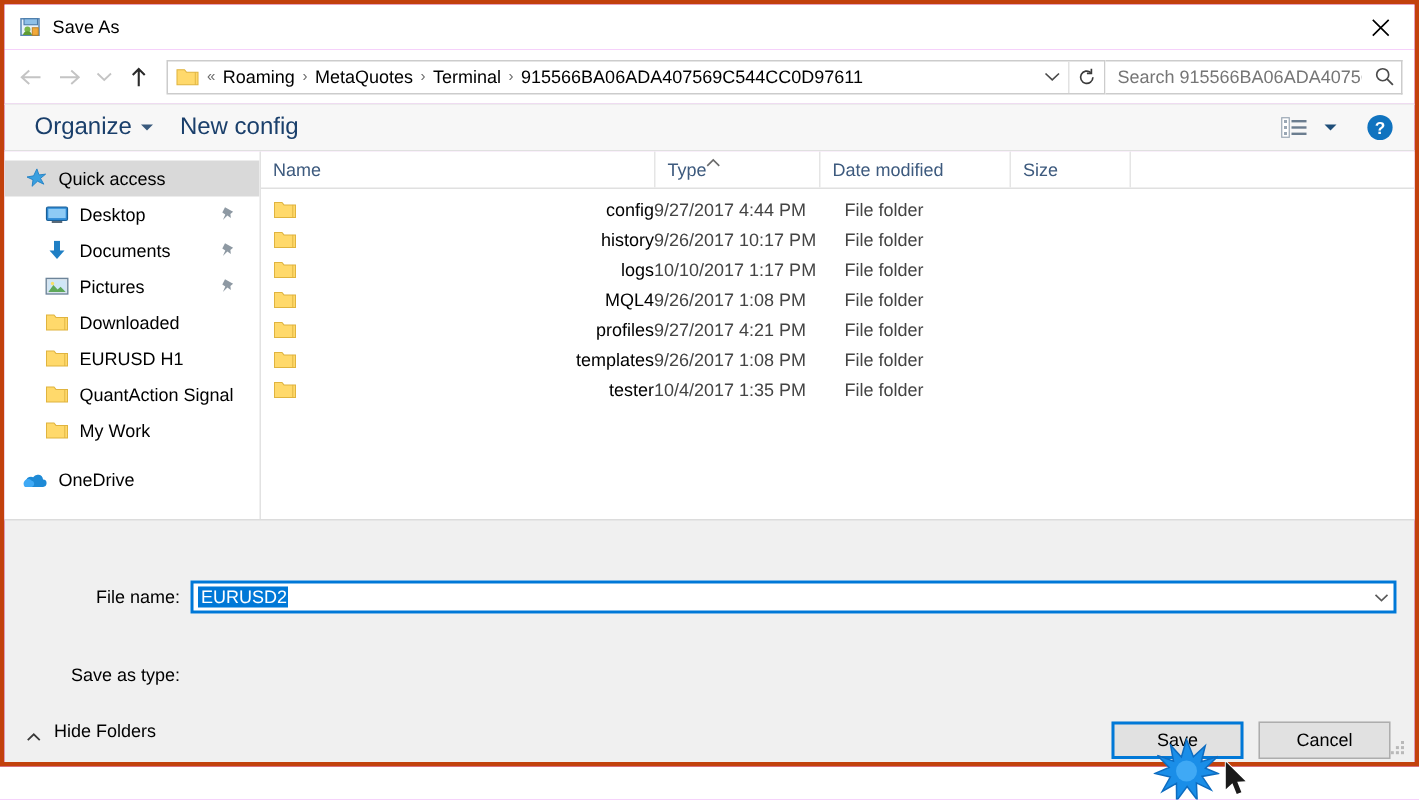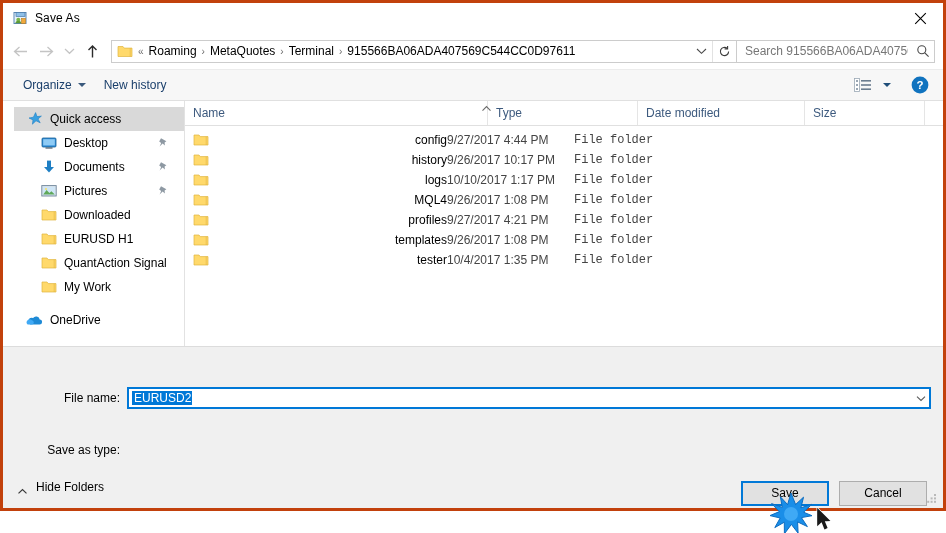--- a/index.html
+++ b/index.html
@@ -115,38 +115,38 @@
   
   .toolbar {
     height: 32px; min-height: 32px;
     background: #f7f7f7;
     border-top: 1px solid #ececec;
     border-bottom: 1px solid #e0e0e0;
     display: flex; align-items: center;
     padding: 0 10px 0 14px;
   }
   .tb-item {
-    font-size: 12px; color: #1a3f6b;
+    font-size: 16px; color: #1a3f6b;
     display: flex; align-items: center;
     padding: 3px 6px;
     margin-right: 6px;
   }
   .tb-caret {
     margin-left: 6px;
     width: 0; height: 0;
     border-left: 4px solid transparent;
     border-right: 4px solid transparent;
     border-top: 4px solid #3a5a7d;
   }
   .tb-right { margin-left: auto; display: flex; align-items: center; }
   .view-icon { width: 20px; height: 16px; display:flex; align-items:center; justify-content:center;}
   .help-btn { width: 18px; height: 18px; margin-left: 20px; margin-right: 4px; }
 
   
-  .body-split { flex: 1; display: flex; min-height: 0; background: #fff; padding-left: 11px; }
+  .body-split { flex: 1; display: flex; min-height: 0; background: #fff; }
 
   
   .sidebar {
     width: 171px; min-width: 171px;
     background: #ffffff;
     border-right: 1px solid #e2e2e2;
     padding-top: 6px;
     overflow: hidden;
   }
   .side-item {
@@ -173,21 +173,20 @@
   .side-gap { height: 9px; }
 
   
   .filepane { flex: 1; display: flex; flex-direction: column; min-width: 0; }
   .col-head {
     height: 25px; min-height: 25px;
     display: flex; align-items: flex-end;
     border-bottom: 1px solid #e0e0e0;
     background: #fff;
     position: relative;
-    gap: 40px;
   }
   .col {
     font-size: 12px; color: #3d5a7e;
     border-left: 1px solid #e5e5e5;
     height: 24px; line-height: 24px;
     padding-left: 8px;
     overflow: hidden; white-space: nowrap;
   }
   .col.first { border-left: none; padding-left: 8px; }
   .c-name { width: 262px; }
@@ -209,21 +208,21 @@
   .cell { overflow: hidden; white-space: nowrap; }
   .cell-name {
     width: 262px; display: flex; align-items: center;
     color: #000; padding-left: 8px; justify-content: space-between;
   }
   .folder-ico {
     width: 16px; height: 14px; margin-right: 9px;
     flex-shrink: 0; position: relative;
   }
   .cell-date { width: 127px; color: #444; }
-  .cell-type { width: 110px; color: #444; font-family: Liberation Mono, monospace; }
+  .cell-type { width: 110px; color: #444; }
   .cell-size { width: 80px; color: #444; }
 
   
   .formzone {
     background: #f0f0f0;
     border-top: 1px solid #dcdcdc;
     padding: 11px 0 0 0;
     min-height: 58px;
   }
   .formrow { display: flex; align-items: center; height: 24px; margin-bottom: 4px; margin-top: 28px; }
@@ -389,21 +388,21 @@
       </div>
     </div>
   </div>
 
   <div class="toolbar">
     <div class="tb-item">
       <span>Organize</span>
       <span class="tb-caret"></span>
     </div>
     <div class="tb-item">
-      <span>New history</span>
+      <span>New config</span>
     </div>
     <div class="tb-right">
       <div class="view-icon">
         <svg width="18" height="14" viewBox="0 0 18 14">
           <rect x="0.5" y="0.5" width="5" height="13" fill="#fff" stroke="#9aa7b4" stroke-width=".8"></rect>
           <rect x="2" y="2" width="2" height="2" fill="#9aa7b4"></rect>
           <rect x="2" y="6" width="2" height="2" fill="#9aa7b4"></rect>
           <rect x="2" y="10" width="2" height="2" fill="#9aa7b4"></rect>
           <rect x="7" y="2" width="10" height="1.6" fill="#6b7d8f"></rect>
           <rect x="7" y="6.2" width="10" height="1.6" fill="#6b7d8f"></rect>

